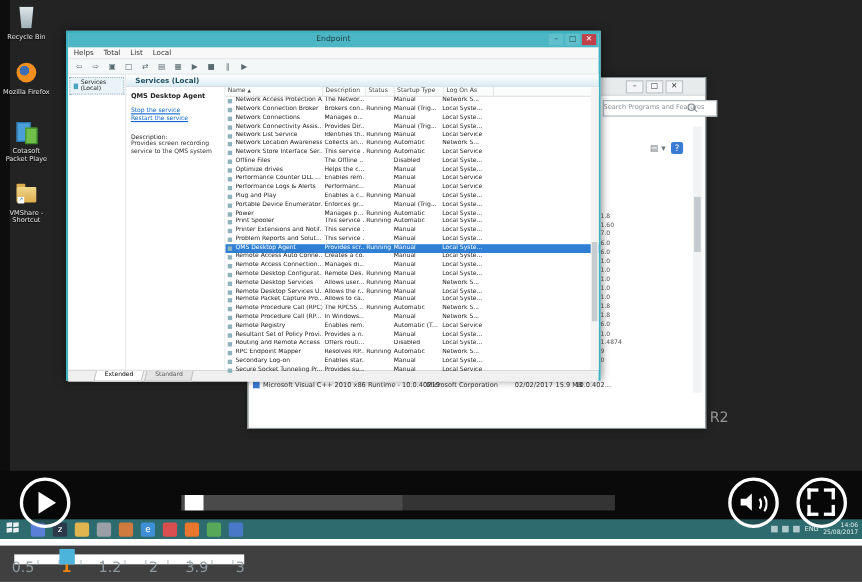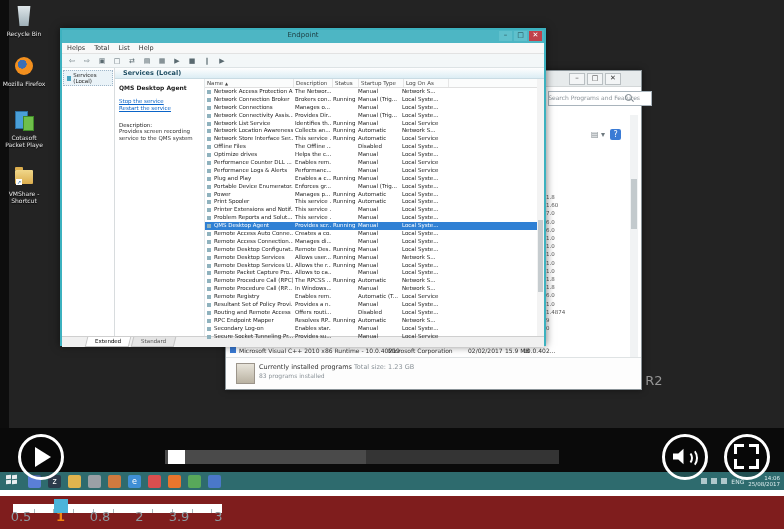--- a/index.html
+++ b/index.html
@@ -121,21 +121,21 @@
   .start i{background:#e9eef0;display:block;transform:skewY(-6deg);}
   .ticons{display:flex;gap:7px;align-items:center;}
   .ticon{width:13px;height:13px;border-radius:2px;font-size:8px;line-height:13px;color:#fff;text-align:center;}
   .tray{position:absolute;right:4px;top:0;height:18px;display:flex;align-items:center;gap:4px;color:#dfeef0;}
   .tray .tico{width:6px;height:6px;background:#cfe0e2;opacity:.8;}
   .tray .eng{font-size:6px;}
   .tray .clock{font-size:5.5px;line-height:6px;text-align:right;}
 
   
   .gap{position:absolute;left:0;top:490px;width:784px;height:6px;background:#fff;}
-  .speed{position:absolute;left:0;top:496px;width:784px;height:33px;background:#7f1d1d;}
+  .speed{position:absolute;left:0;top:496px;width:784px;height:33px;background:#404040;}
   .strack{position:absolute;left:13px;top:8px;width:209px;height:9px;background:#fff;}
   .sticks{position:absolute;left:13px;top:13px;width:209px;height:4px;background:repeating-linear-gradient(90deg,transparent 0 18.75px,#a9b6bc 18.75px 19.75px);background-position:2px 0;}
   .shandle{position:absolute;top:3px;width:14px;height:14px;background:#4cb4da;z-index:2;}
   .slbl{position:absolute;top:13px;font-size:13px;color:#8e9aa0;transform:translateX(-50%);}
   .slbl.active{color:#f28410;font-weight:bold;}
 </style>
 </head>
 <body>
 
 <div class="stage">
@@ -219,43 +219,37 @@
           <div>0</div>
         </div>
       <div class="prow">
         <span class="pic"></span>
         <span class="c1">Microsoft Visual C++ 2010 x86 Runtime - 10.0.40219</span>
         <span class="c2">Microsoft Corporation</span>
         <span class="c3">02/02/2017</span>
         <span class="c4">15.9 MB</span>
         <span class="c5">10.0.402...</span>
       </div>
-      <div class="sbar">
-        <div class="box"></div>
-        <div class="l1"><span>Currently installed programs</span>
-          <span class="dim">Total size: 1.23 GB</span></div>
-        <div class="l2">83 programs installed</div>
-      </div>
     </div>
 
     <div class="swin">
       <div class="tbar">
         <div class="title">Endpoint</div>
         <div class="cbtns">
           <span>–</span>
           <span>□</span>
           <span class="close">✕</span>
         </div>
       </div>
       <div class="menubar">
 
       <span>Helps</span>
           <span>Total</span>
           <span>List</span>
-          <span>Help</span>
+          <span>Local</span>
         </div>
       <div class="toolbar">
 
       <span class="tb">⇦</span>
           <span class="tb">⇨</span>
           <span class="tb">▣</span>
           <span class="tb">□</span>
           <span class="tb">⇄</span>
           <span class="tb">▤</span>
           <span class="tb">▦</span>
@@ -647,20 +641,20 @@
 
   <div class="gap"></div>
 
   <div class="speed">
     <div class="strack"></div>
     <div class="sticks"></div>
     <div class="shandle" id="shandle" style="left: 53.5px; background: rgb(76, 180, 218);"></div>
     <div id="slabels">
         <span class="slbl" style="left: 21px;">0.5</span>
         <span class="slbl active" style="left: 60.5px;">1</span>
-        <span class="slbl" style="left: 100px;">0.8</span>
+        <span class="slbl" style="left: 100px;">1.2</span>
         <span class="slbl" style="left: 139.5px;">2</span>
         <span class="slbl" style="left: 179px;">3.9</span>
         <span class="slbl" style="left: 218.5px;">3</span>
       </div>
   </div>
 
 </div>
 
 </body></html>

